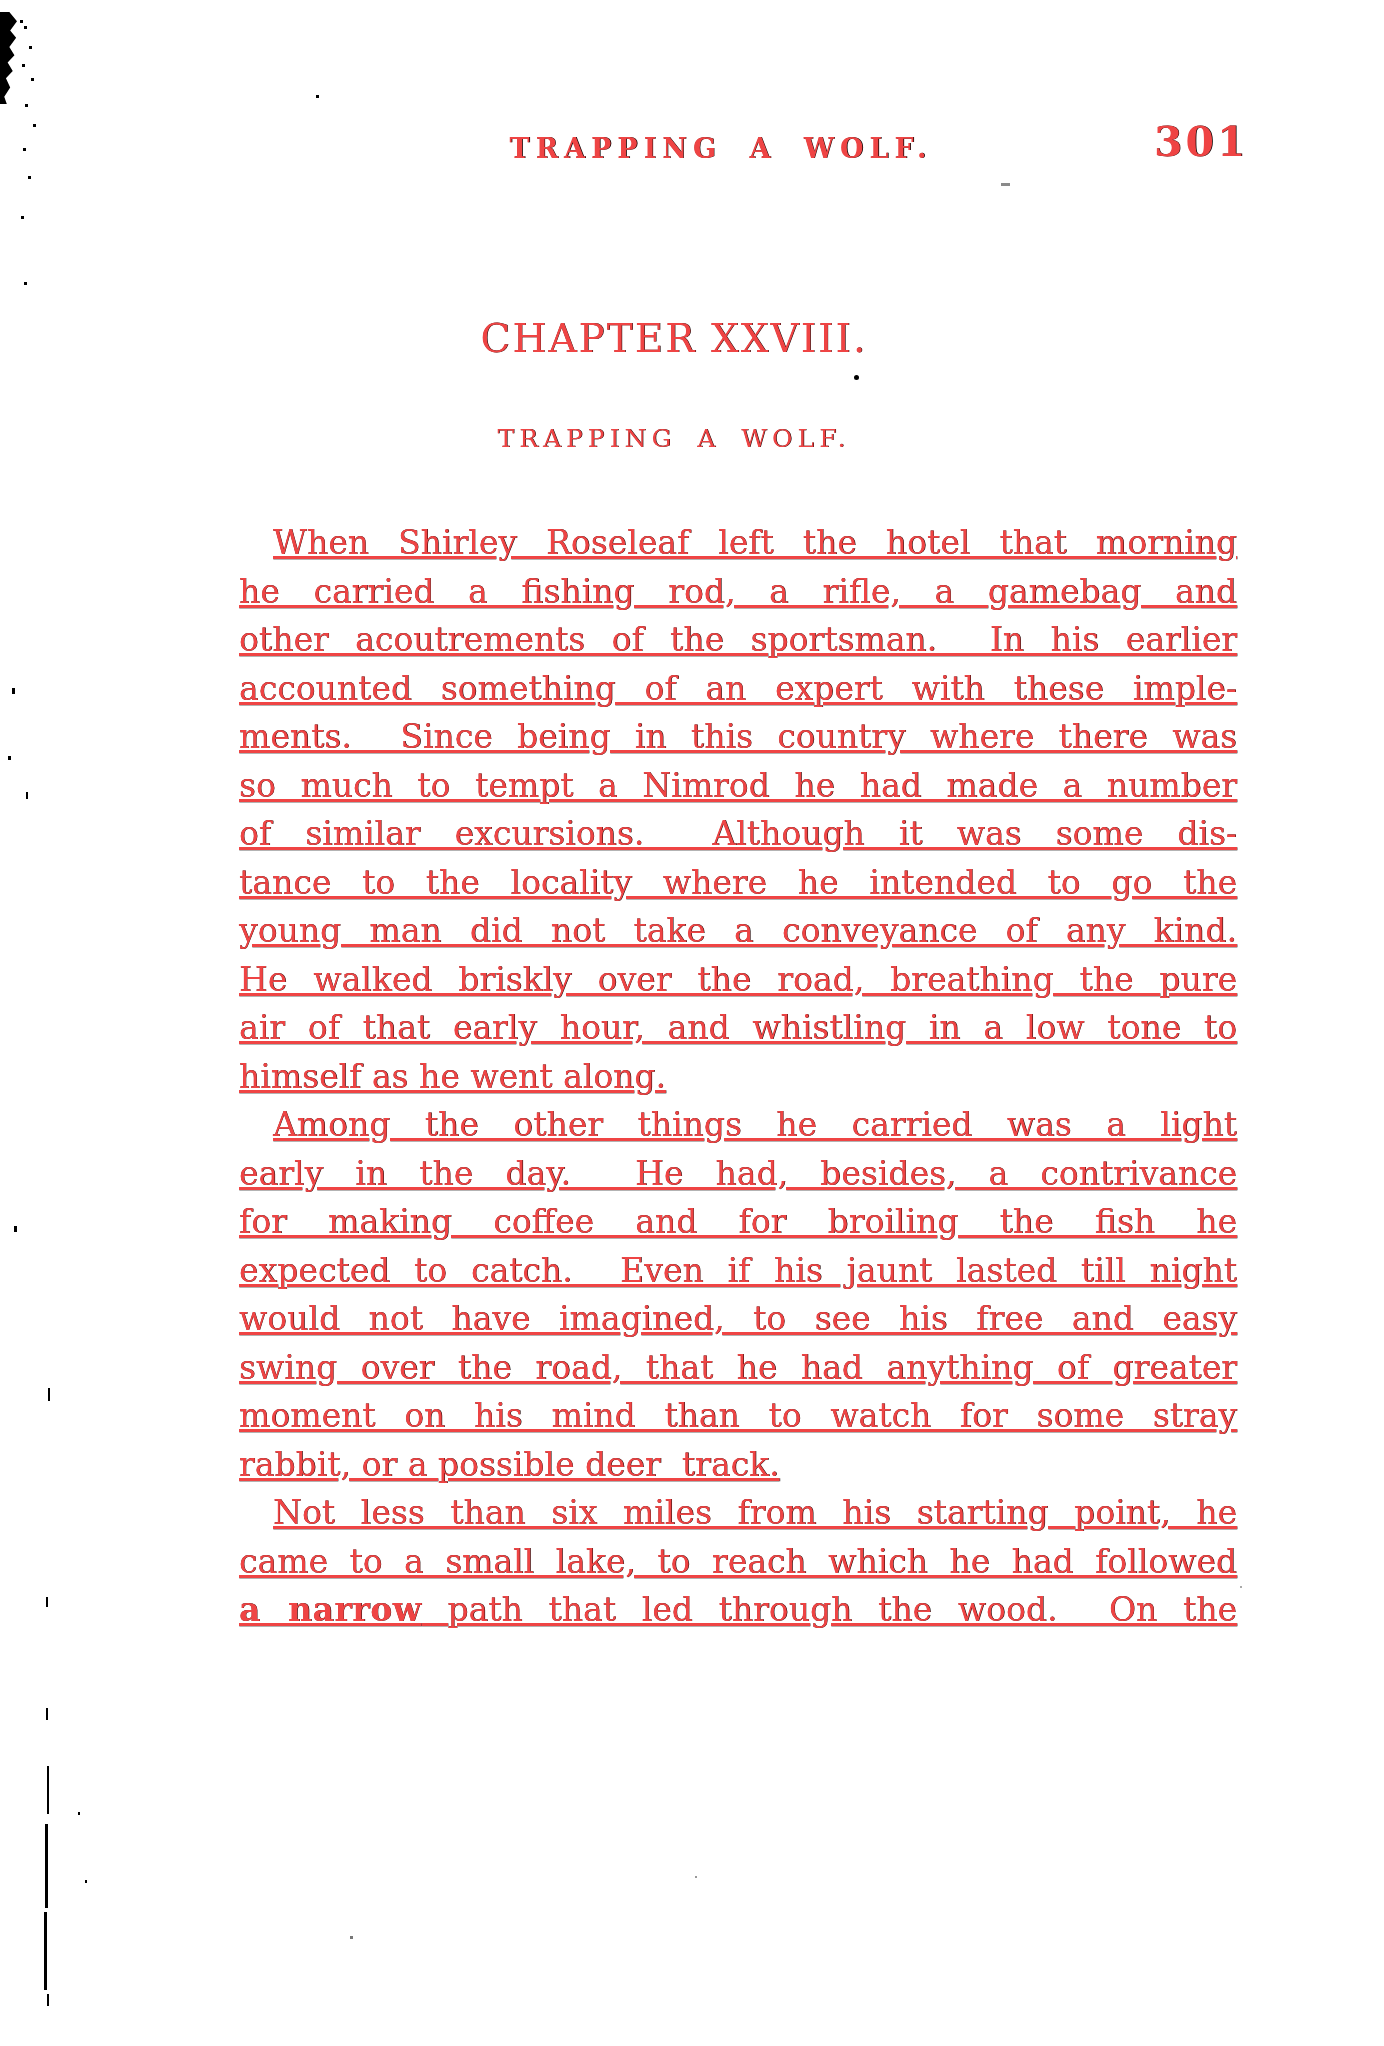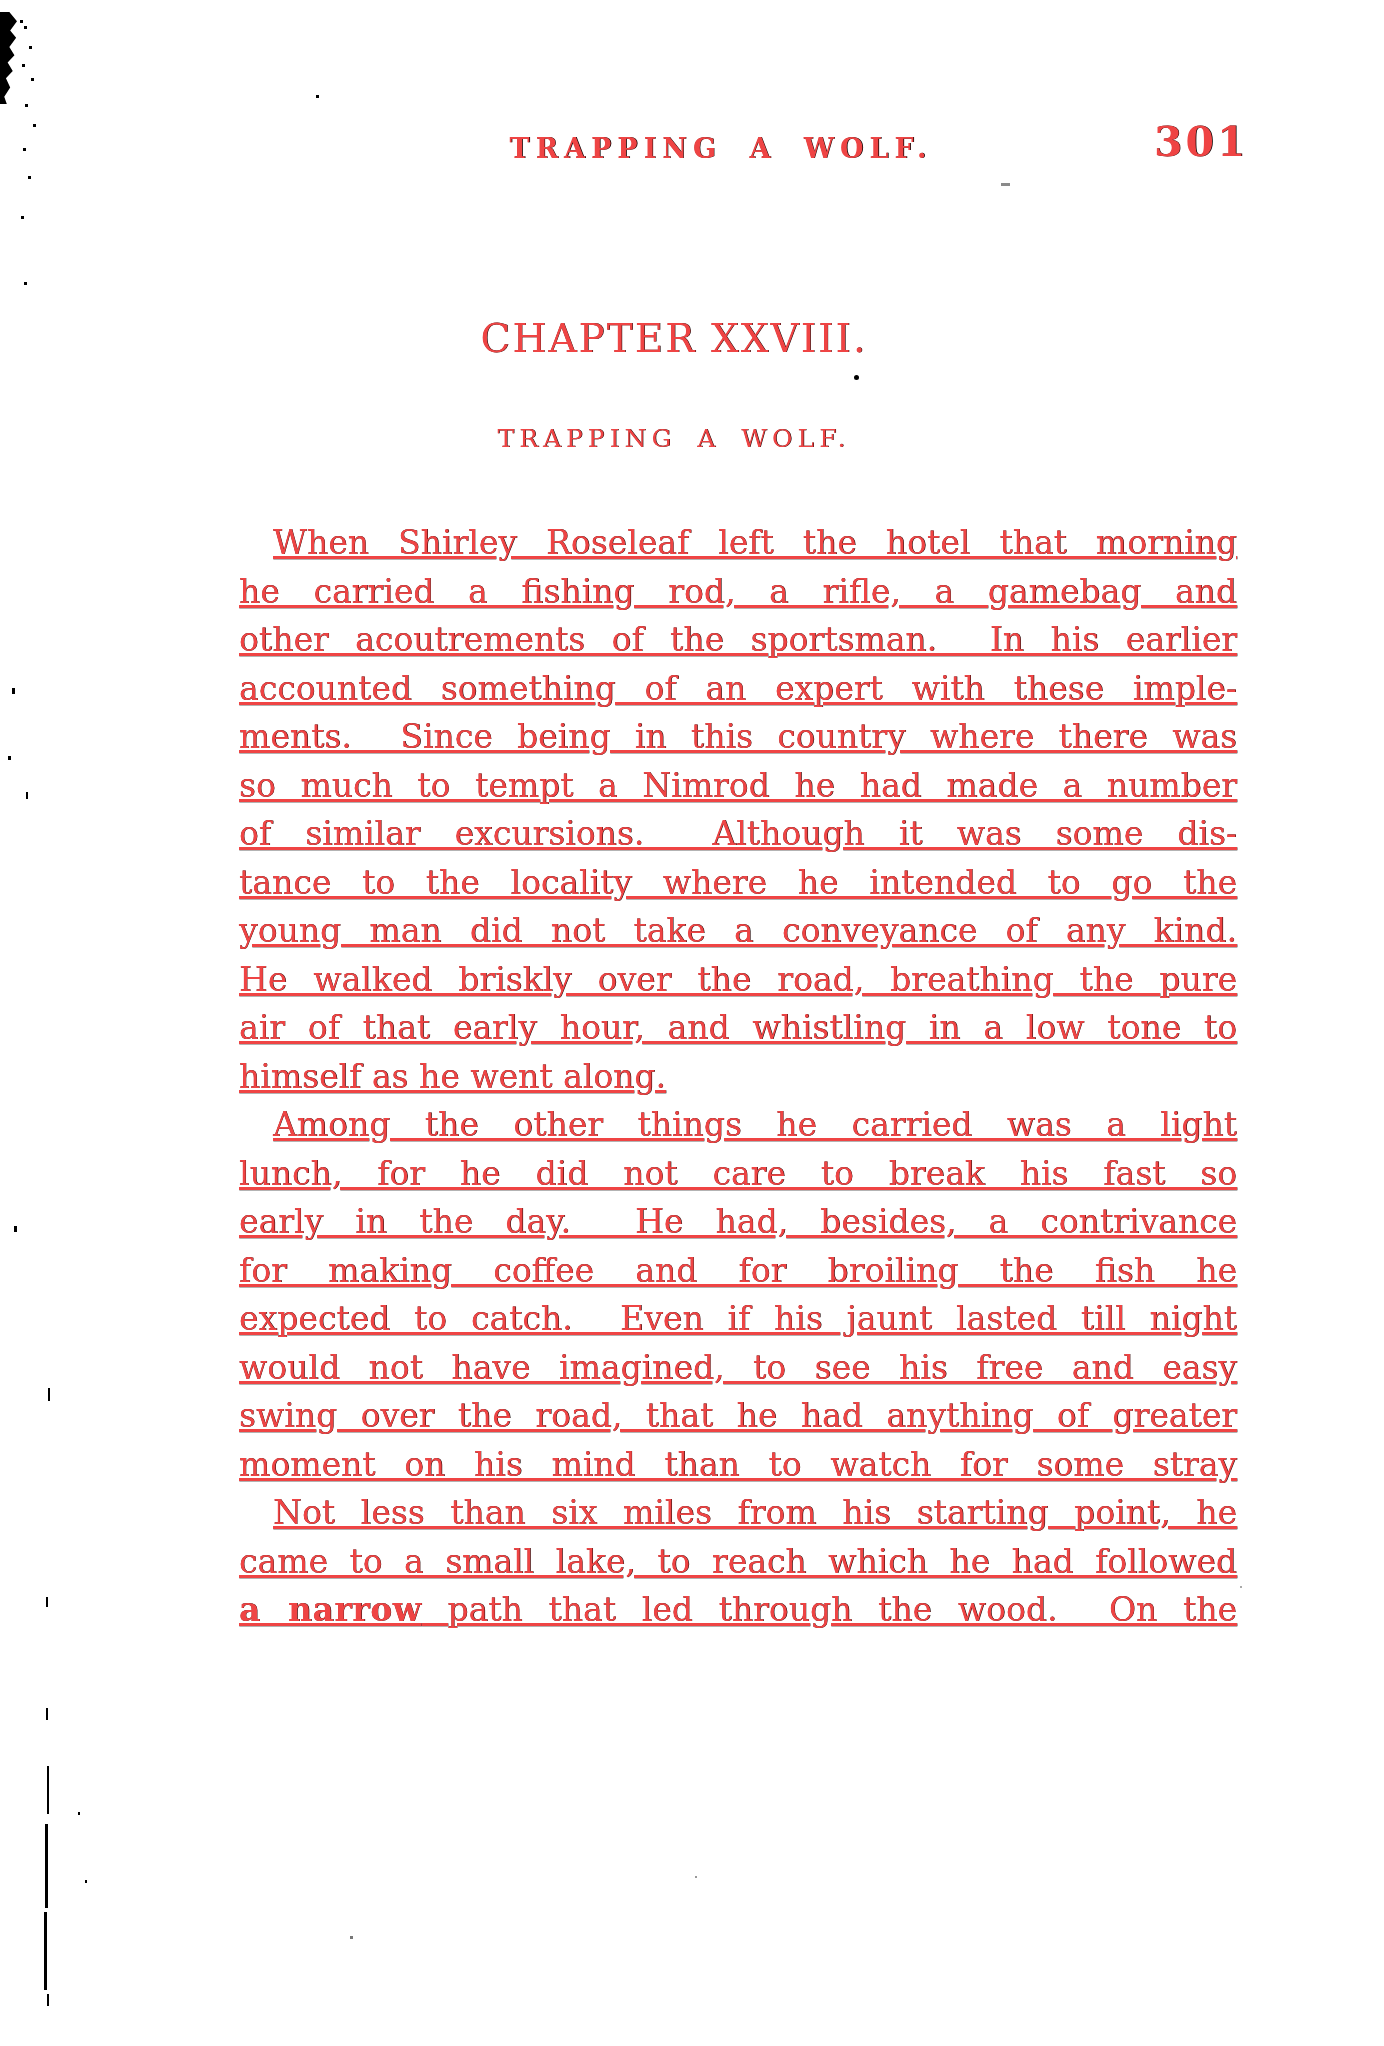--- a/index.html
+++ b/index.html
@@ -107,27 +107,27 @@
       <span class="line">so much to tempt a Nimrod he had made a number</span>
       <span class="line">of similar excursions.  Although it was some dis-</span>
       <span class="line">tance to the locality where he intended to go the</span>
       <span class="line">young man did not take a conveyance of any kind.</span>
       <span class="line">He walked briskly over the road, breathing the pure</span>
       <span class="line">air of that early hour, and whistling in a low tone to</span>
       <span class="line last">himself as he went along.</span>
     </p>
     <p class="para">
       <span class="line indent">Among the other things he carried was a light</span>
-      <span class="line">lunch, for he did not care to break his fast so</span>
       <span class="line">early in the day.  He had, besides, a contrivance</span>
       <span class="line">for making coffee and for broiling the fish he</span>
       <span class="line">expected to catch.  Even if his jaunt lasted till night</span>
       <span class="line">would not have imagined, to see his free and easy</span>
       <span class="line">swing over the road, that he had anything of greater</span>
       <span class="line">moment on his mind than to watch for some stray</span>
+      <span class="line last">rabbit, or a possible deer  track.</span>
     </p>
     <p class="para">
       <span class="line indent">Not less than six miles from his starting point, he</span>
       <span class="line">came to a small lake, to reach which he had followed</span>
       <span class="line"><span class="heavy">a narrow</span><span> path that led through the wood.  On the</span></span>
     </p>
   </div>
 
   <div class="artifact blob-topleft"></div>
   <div class="artifact speckles"></div>

